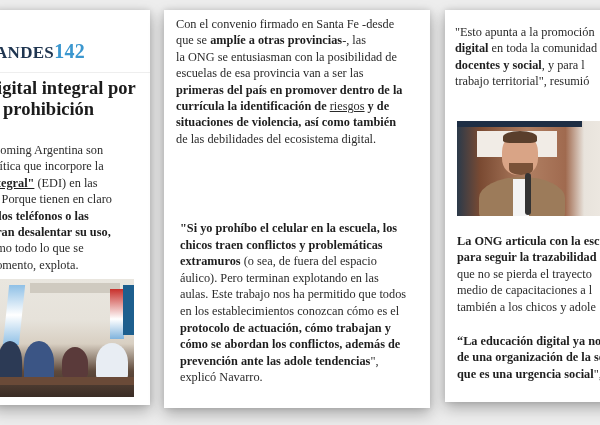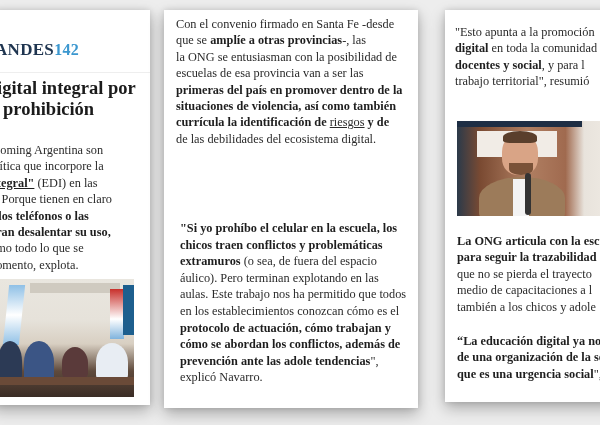--- a/index.html
+++ b/index.html
@@ -8,26 +8,26 @@
     background:#ededed;
     font-family: "Liberation Serif", "DejaVu Serif", serif;
     color:#222;
   }
   .card {
     position:absolute; background:#fff;
     box-shadow: 0 6px 14px rgba(0,0,0,0.28), 0 0 6px rgba(0,0,0,0.12);
     overflow:hidden;
   }
   .card-left { left:-8px; top:10px; width:158px; height:395px; }
-  .card-mid  { left:164px; top:10px; width:254px; height:398px; }
+  .card-mid  { left:164px; top:10px; width:254px; height:398px;padding-left:12px; }
   .card-right{ left:445px; top:10px; width:170px; height:392px; }
 
   .logo-row { position:absolute; left:0; top:26px; width:100%; height:36px; border-bottom:1px solid #eee; }
   .logo { position:absolute; left:3px; top:4px; font-size:17px; font-weight:bold; letter-spacing:0.3px; color:#1f3550; white-space:nowrap; }
-  .logo .num { color:#3b97cf; font-size:16px; }
+  .logo .num { color:#3b97cf; font-size:20px; }
 
   .headline { position:absolute; left:5px; top:68px; width:200px; font-size:18.5px; font-weight:bold; line-height:21px; color:#1b1b1b; white-space:nowrap; }
 
   .para { position:absolute; font-size:12.3px; line-height:16.4px; white-space:nowrap; color:#2a2a2a; }
   .para b { font-weight:bold; color:#1e1e1e; }
   .para u { text-decoration:underline; }
 
   .left-para { left:-2px; top:132px; }
   .mid-para1 { left:12px; top:6px; }
   .mid-para2 { left:16px; top:210px; line-height:16.6px; }
@@ -79,22 +79,22 @@
   </div>
 </div>
 
 <div class="card card-mid">
   <div class="para mid-para1">
       <div><span>Con el convenio firmado en Santa Fe -desde</span></div>
       <div><span>que se </span><b>amplíe a otras provincias</b><span>-, las</span></div>
       <div><span>la ONG se entusiasman con la posibilidad de</span></div>
       <div><span>escuelas de esa provincia van a ser las</span></div>
       <div><b>primeras del país en promover dentro de la</b></div>
+      <div><b>currícula la identificación de </b><span><u>riesgos</u></span><b> y de</b></div>
       <div><b>situaciones de violencia, así como también</b></div>
-      <div><b>currícula la identificación de </b><span><u>riesgos</u></span><b> y de</b></div>
       <div><span>de las debilidades del ecosistema digital.</span></div>
     </div>
   <div class="para mid-para2">
       <div><b>"Si yo prohíbo el celular en la escuela, los</b></div>
       <div><b>chicos traen conflictos y problemáticas</b></div>
       <div><b>extramuros</b><span> (o sea, de fuera del espacio</span></div>
       <div><span>áulico). Pero terminan explotando en las</span></div>
       <div><span>aulas. Este trabajo nos ha permitido que todos</span></div>
       <div><span>en los establecimientos conozcan cómo es el</span></div>
       <div><b>protocolo de actuación, cómo trabajan y</b></div>

